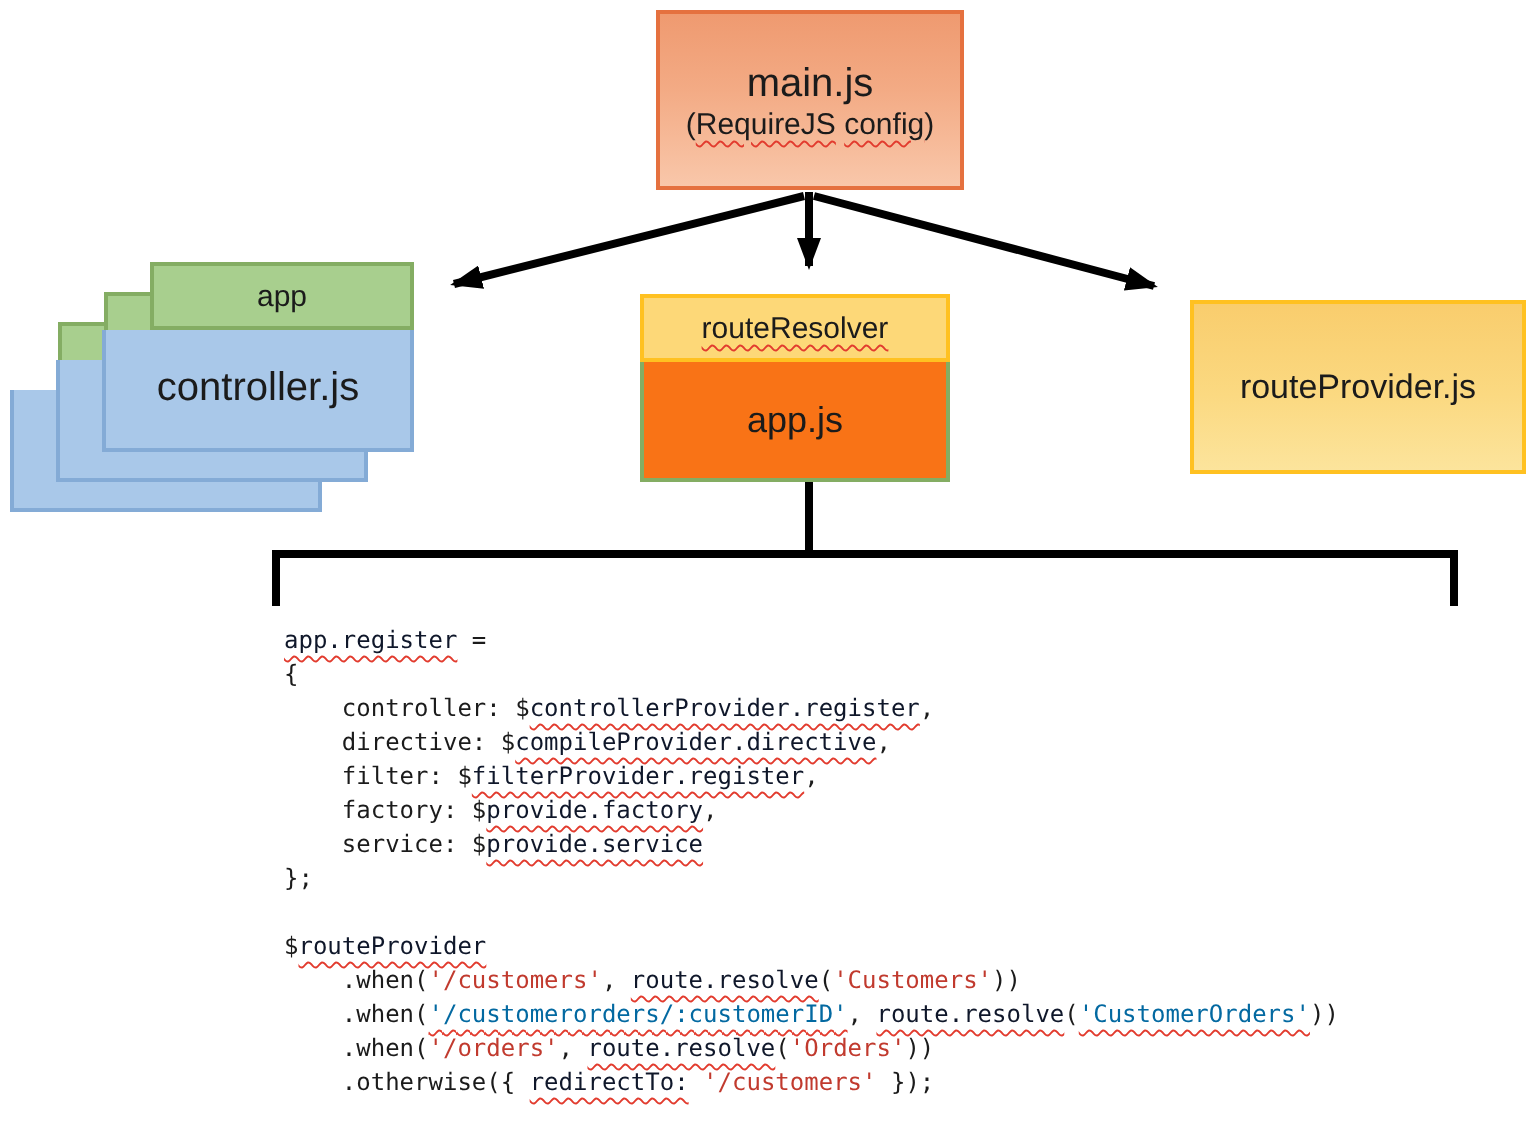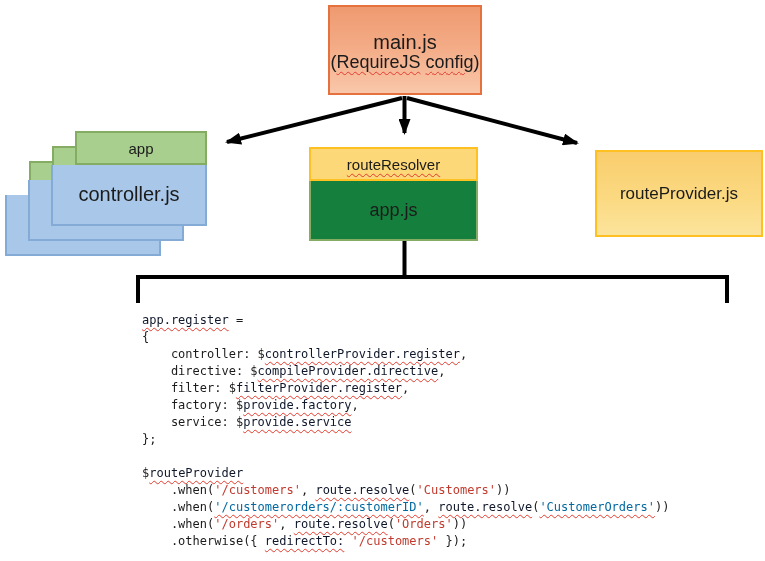--- a/index.html
+++ b/index.html
@@ -5,37 +5,37 @@
   html,body{margin:0;padding:0;background:#fff;}
   #canvas{position:relative;width:765px;height:561px;background:#fff;overflow:hidden;
           font-family:"Liberation Sans",sans-serif;color:#1b1b1b;}
   .abs{position:absolute;box-sizing:border-box;}
 
   
   .main-box{left:328px;top:5px;width:154px;height:90px;
     background:linear-gradient(180deg,#ef9a70 0%,#f3ab85 45%,#f9c7aa 100%);
     border:2px solid #e5713f;display:flex;flex-direction:column;align-items:center;justify-content:center;}
   .main-title{font-size:20px;line-height:24px;}
-  .main-sub{font-size:18px;line-height:17px;white-space:pre;}
+  .main-sub{font-size:15px;line-height:17px;white-space:pre;}
 
   
   .card{width:156px;height:89px;}
   .card .hdr{height:30px;background:#a8cf8e;border:2px solid #84ad63;
     display:flex;align-items:center;justify-content:center;font-size:15px;margin-left:24px;}
   .card .bdy{height:59px;background:#a9c8e9;border:2px solid #84abd6;border-top:none;
     display:flex;align-items:center;justify-content:center;font-size:20px;}
   .card-back{left:5px;top:161px;}
   .card-mid{left:28px;top:146px;}
   .card-front{left:51px;top:131px;}
 
   
-  .mid-box{left:309px;top:147px;width:169px;height:88px;}
+  .mid-box{left:320px;top:147px;width:155px;height:88px;}
   .mid-hdr{height:30px;background:#fdd878;border:2px solid #ffc121;
     display:flex;align-items:center;justify-content:center;font-size:15px;}
-  .mid-bdy{height:58px;background:#15803d;border:2px solid #84ad63;border-top:none;
+  .mid-bdy{height:58px;background:#f97316;border:2px solid #84ad63;border-top:none;
     display:flex;align-items:center;justify-content:center;font-size:18px;}
 
   
   .right-box{left:595px;top:150px;width:168px;height:87px;
     background:linear-gradient(180deg,#f9cd6d 0%,#fbd981 55%,#fce49c 100%);
     border:2px solid #ffc121;display:flex;align-items:center;justify-content:center;font-size:17px;}
 
   
   .w{text-decoration-line:underline;text-decoration-style:wavy;text-decoration-color:#e23b2e;
      text-decoration-thickness:1px;text-underline-offset:3px;}

